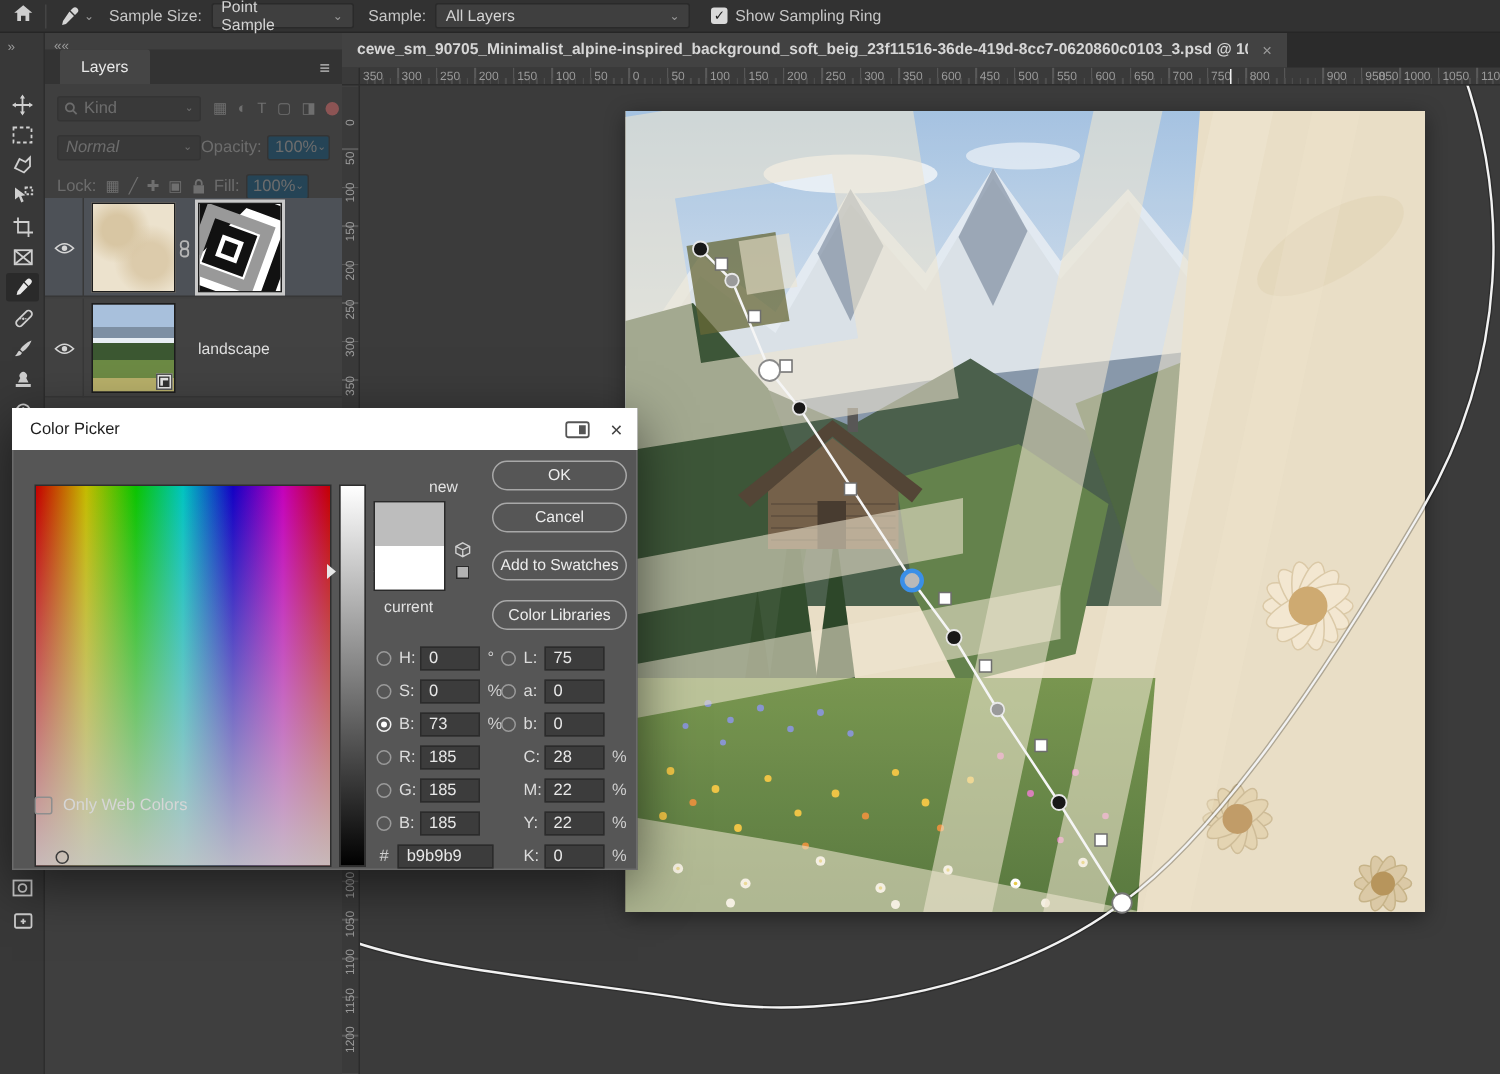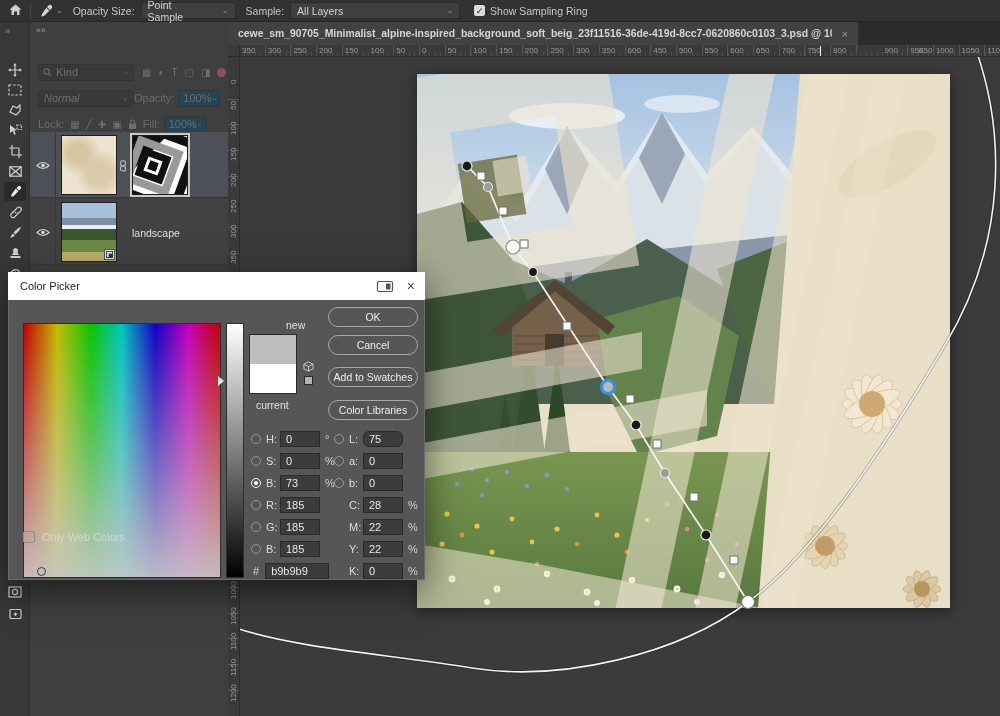--- a/index.html
+++ b/index.html
@@ -385,21 +385,21 @@
           <path d="M6.5 0.5 L12.5 5.5 H10.5 V11 H8 V7.5 H5 V11 H2.5 V5.5 H0.5 Z" fill="#cfcfcf"></path>
         </svg>
     </span>
     <span class="ob-sep"></span>
     <span style="display:flex;align-items:center;gap:3px;">
       <svg width="14" height="14" viewBox="0 0 14 14">
           <path d="M12.5 1.5 c1 1 1 2 0 3 l-1.5 1.5 -3 -3 1.5 -1.5 c1 -1 2 -1 3 0 Z M7.3 3.7 l3 3 -5.3 5.3 -2.6 .6 .6 -2.6 Z" fill="#d5d5d5"></path>
         </svg>
       <span style="color:#9a9a9a;font-size:8px;">⌄</span>
     </span>
-    <span class="ob-label">Opacity Size:</span>
+    <span class="ob-label">Sample Size:</span>
     <span class="ob-select" style="width:95px;justify-content:space-between;">
       <span>Point Sample</span>
         <span class="caret">⌄</span>
     </span>
     <span class="ob-label">Sample:</span>
     <span class="ob-select" style="width:170px;justify-content:space-between;">
       <span>All Layers</span>
         <span class="caret">⌄</span>
     </span>
     <span class="chk">✓</span>
@@ -481,20 +481,24 @@
       <div class="tool" style="top: 582px;">
         <svg width="13" height="12" viewBox="0 0 13 12">
           <rect x="1" y="1.5" width="11" height="9" rx="1" fill="none" stroke="#cfcfcf" stroke-width="1.2"></rect>
           <path d="M6.5 4.5 V8 M4.8 6.2 H8.2" stroke="#cfcfcf" stroke-width="1.2"></path>
         </svg>
       </div>
     </div>
 
   <div class="panel">
     <span class="collapse2">««</span>
+    <div class="tabbar">
+      <div class="tab-layers">Layers</div>
+      <span class="panel-menu">≡</span>
+    </div>
 
     <div class="row dim" style="top:38px;height:24px;">
       <div class="searchbox">
         <svg width="9" height="9" viewBox="0 0 10 10">
             <circle cx="4" cy="4" r="3" fill="none" stroke="#9a9a9a" stroke-width="1.3"></circle>
             <line x1="6.2" y1="6.2" x2="9" y2="9" stroke="#9a9a9a" stroke-width="1.3"></line>
           </svg>
         <span style="margin-left:4px;flex:1">Kind</span>
         <span style="font-size:7px;">⌄</span>
       </div>
@@ -655,21 +659,21 @@
           <div class="radio"></div>
           <span class="cp-lab">B:</span>
           <div class="cp-box" style="width: 40px;">185</div>
           <span class="cp-unit"></span>
         </div>
       </div>
     <div class="col-right" id="colRight">
         <div class="cp-row">
           <div class="radio"></div>
           <span class="cp-lab">L:</span>
-          <div class="cp-box" style="width: 40px; border-radius: 6px;">75</div>
+          <div class="cp-box" style="width: 40px;">75</div>
           <span class="cp-unit"></span>
         </div>
         <div class="cp-row">
           <div class="radio"></div>
           <span class="cp-lab">a:</span>
           <div class="cp-box" style="width: 40px;">0</div>
           <span class="cp-unit"></span>
         </div>
         <div class="cp-row">
           <div class="radio"></div>

